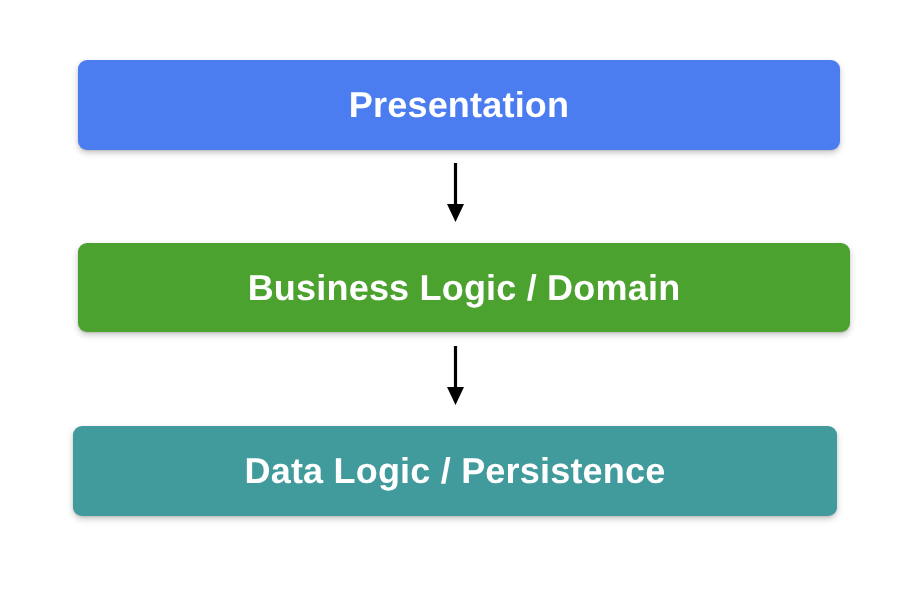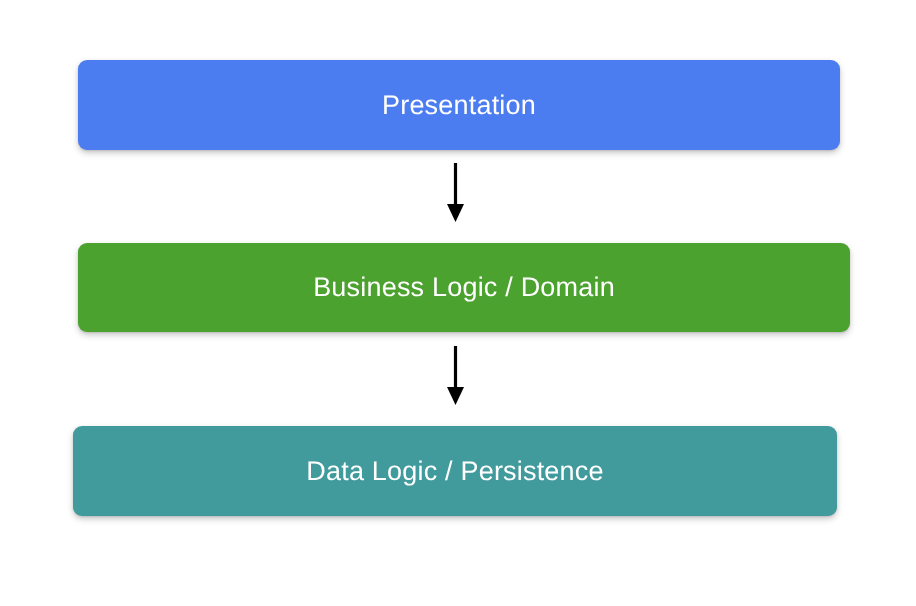--- a/index.html
+++ b/index.html
@@ -25,22 +25,22 @@
     display: flex;
     align-items: center;
     justify-content: center;
     border-radius: 9px;
     box-sizing: border-box;
     box-shadow: 0 3px 6px rgba(0, 0, 0, 0.22), 0 1px 2px rgba(0, 0, 0, 0.10);
   }
   .layer-label {
     color: #ffffff;
     font-family: "Liberation Sans", sans-serif;
-    font-size: 27px;
-    font-weight: 400;
+    font-size: 36px;
+    font-weight: 700;
     letter-spacing: 0.2px;
     line-height: 1;
     white-space: nowrap;
     text-rendering: geometricPrecision;
   }
   
   #box-presentation {
     left: 78px;
     top: 60px;
     width: 762px;

